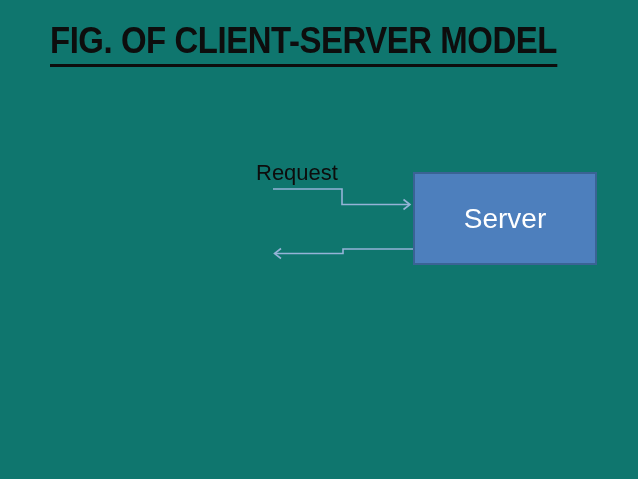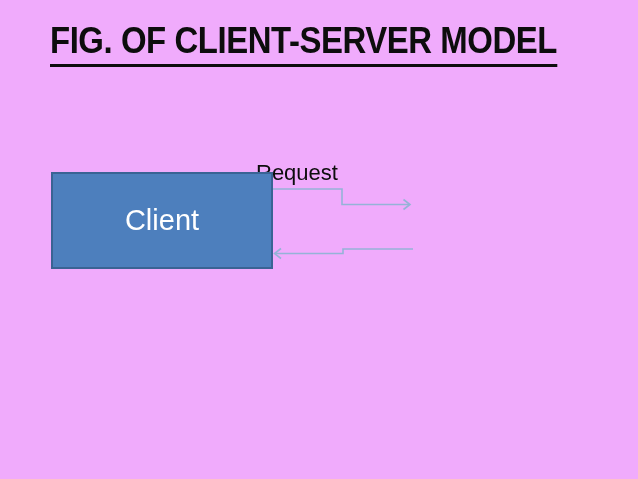--- a/index.html
+++ b/index.html
@@ -4,21 +4,21 @@
 <style>
   html, body {
     margin: 0;
     padding: 0;
     background: #ffffff;
   }
   .slide {
     position: relative;
     width: 638px;
     height: 479px;
-    background: #f0abfc;
+    background: #0f766e;
     overflow: hidden;
     font-family: "Liberation Sans", sans-serif;
   }
   .title-wrap {
     position: absolute;
     left: 50px;
     top: 20px;
     white-space: nowrap;
   }
   .slide-title {
@@ -97,17 +97,17 @@
 
     <polyline class="connector" points="273,189 342,189 342,204.5 409,204.5"></polyline>
     <polyline class="connector" points="403.5,199.5 410,204.5 403.5,209.5"></polyline>
 
     <polyline class="connector" points="413,249 343,249 343,253.5 275,253.5"></polyline>
     <polyline class="connector" points="281,248.5 274.5,253.5 281,258.5"></polyline>
   </svg>
 
   <div class="conn-label request-label">Request</div>
 
-  <div class="box client-box">
-    <span>Client</span>
+  <div class="box server-box">
+    <span>Server</span>
   </div>
 
 </div>
 
 </body></html>

